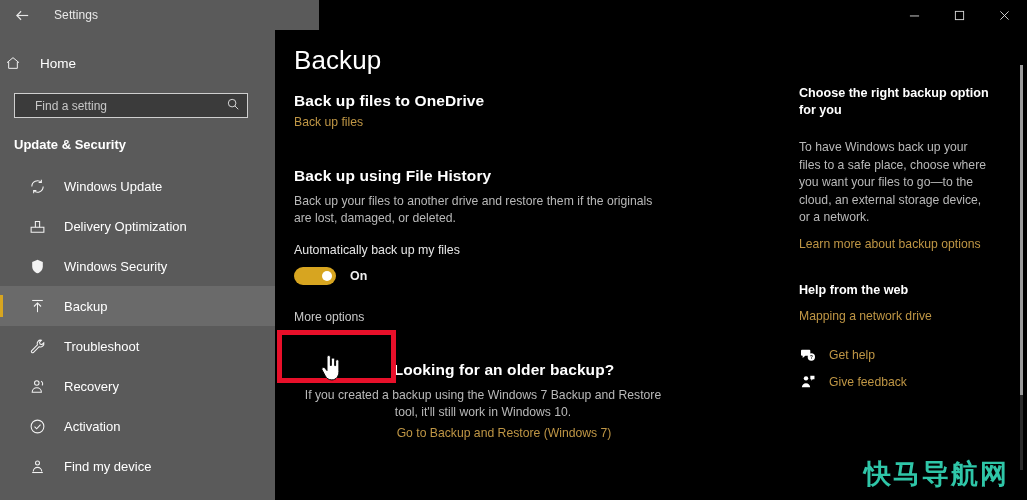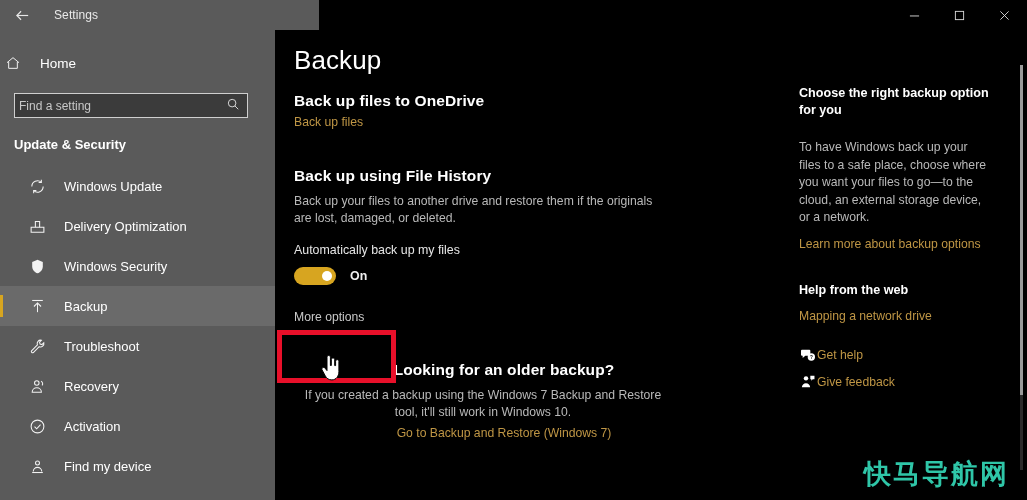--- a/index.html
+++ b/index.html
@@ -98,21 +98,21 @@
     position: relative;
   }
   .search-input {
     width: 100%;
     height: 25px;
     background: #3b3b3b;
     border: 1px solid #cfcfcf;
     color: #d6d6d6;
     font-size: 12px;
     font-family: "Liberation Sans", sans-serif;
-    padding: 0 26px 0 4px;
+    padding: 0 26px 0 20px;
     outline: none;
   }
   .search-input::placeholder { color: #c8c8c8; opacity: 1; }
   .search-icon {
     position: absolute;
     right: 6px; top: 4px;
     width: 16px; height: 16px;
     color: #d8d8d8;
     pointer-events: none;
   }
@@ -309,21 +309,21 @@
   }
   .help-icon {
     width: 18px; height: 18px;
     flex: 0 0 18px;
     display: flex; align-items: center; justify-content: center;
     color: #ffffff;
   }
   .help-text {
     font-size: 12.2px;
     color: #bf9645;
-    margin-left: 0;
+    margin-left: 12px;
   }
 
   
   .scrollbar-track {
     position: absolute;
     right: 4px;
     top: 65px;
     width: 3px;
     height: 405px;
     background: #2a2a2a;

